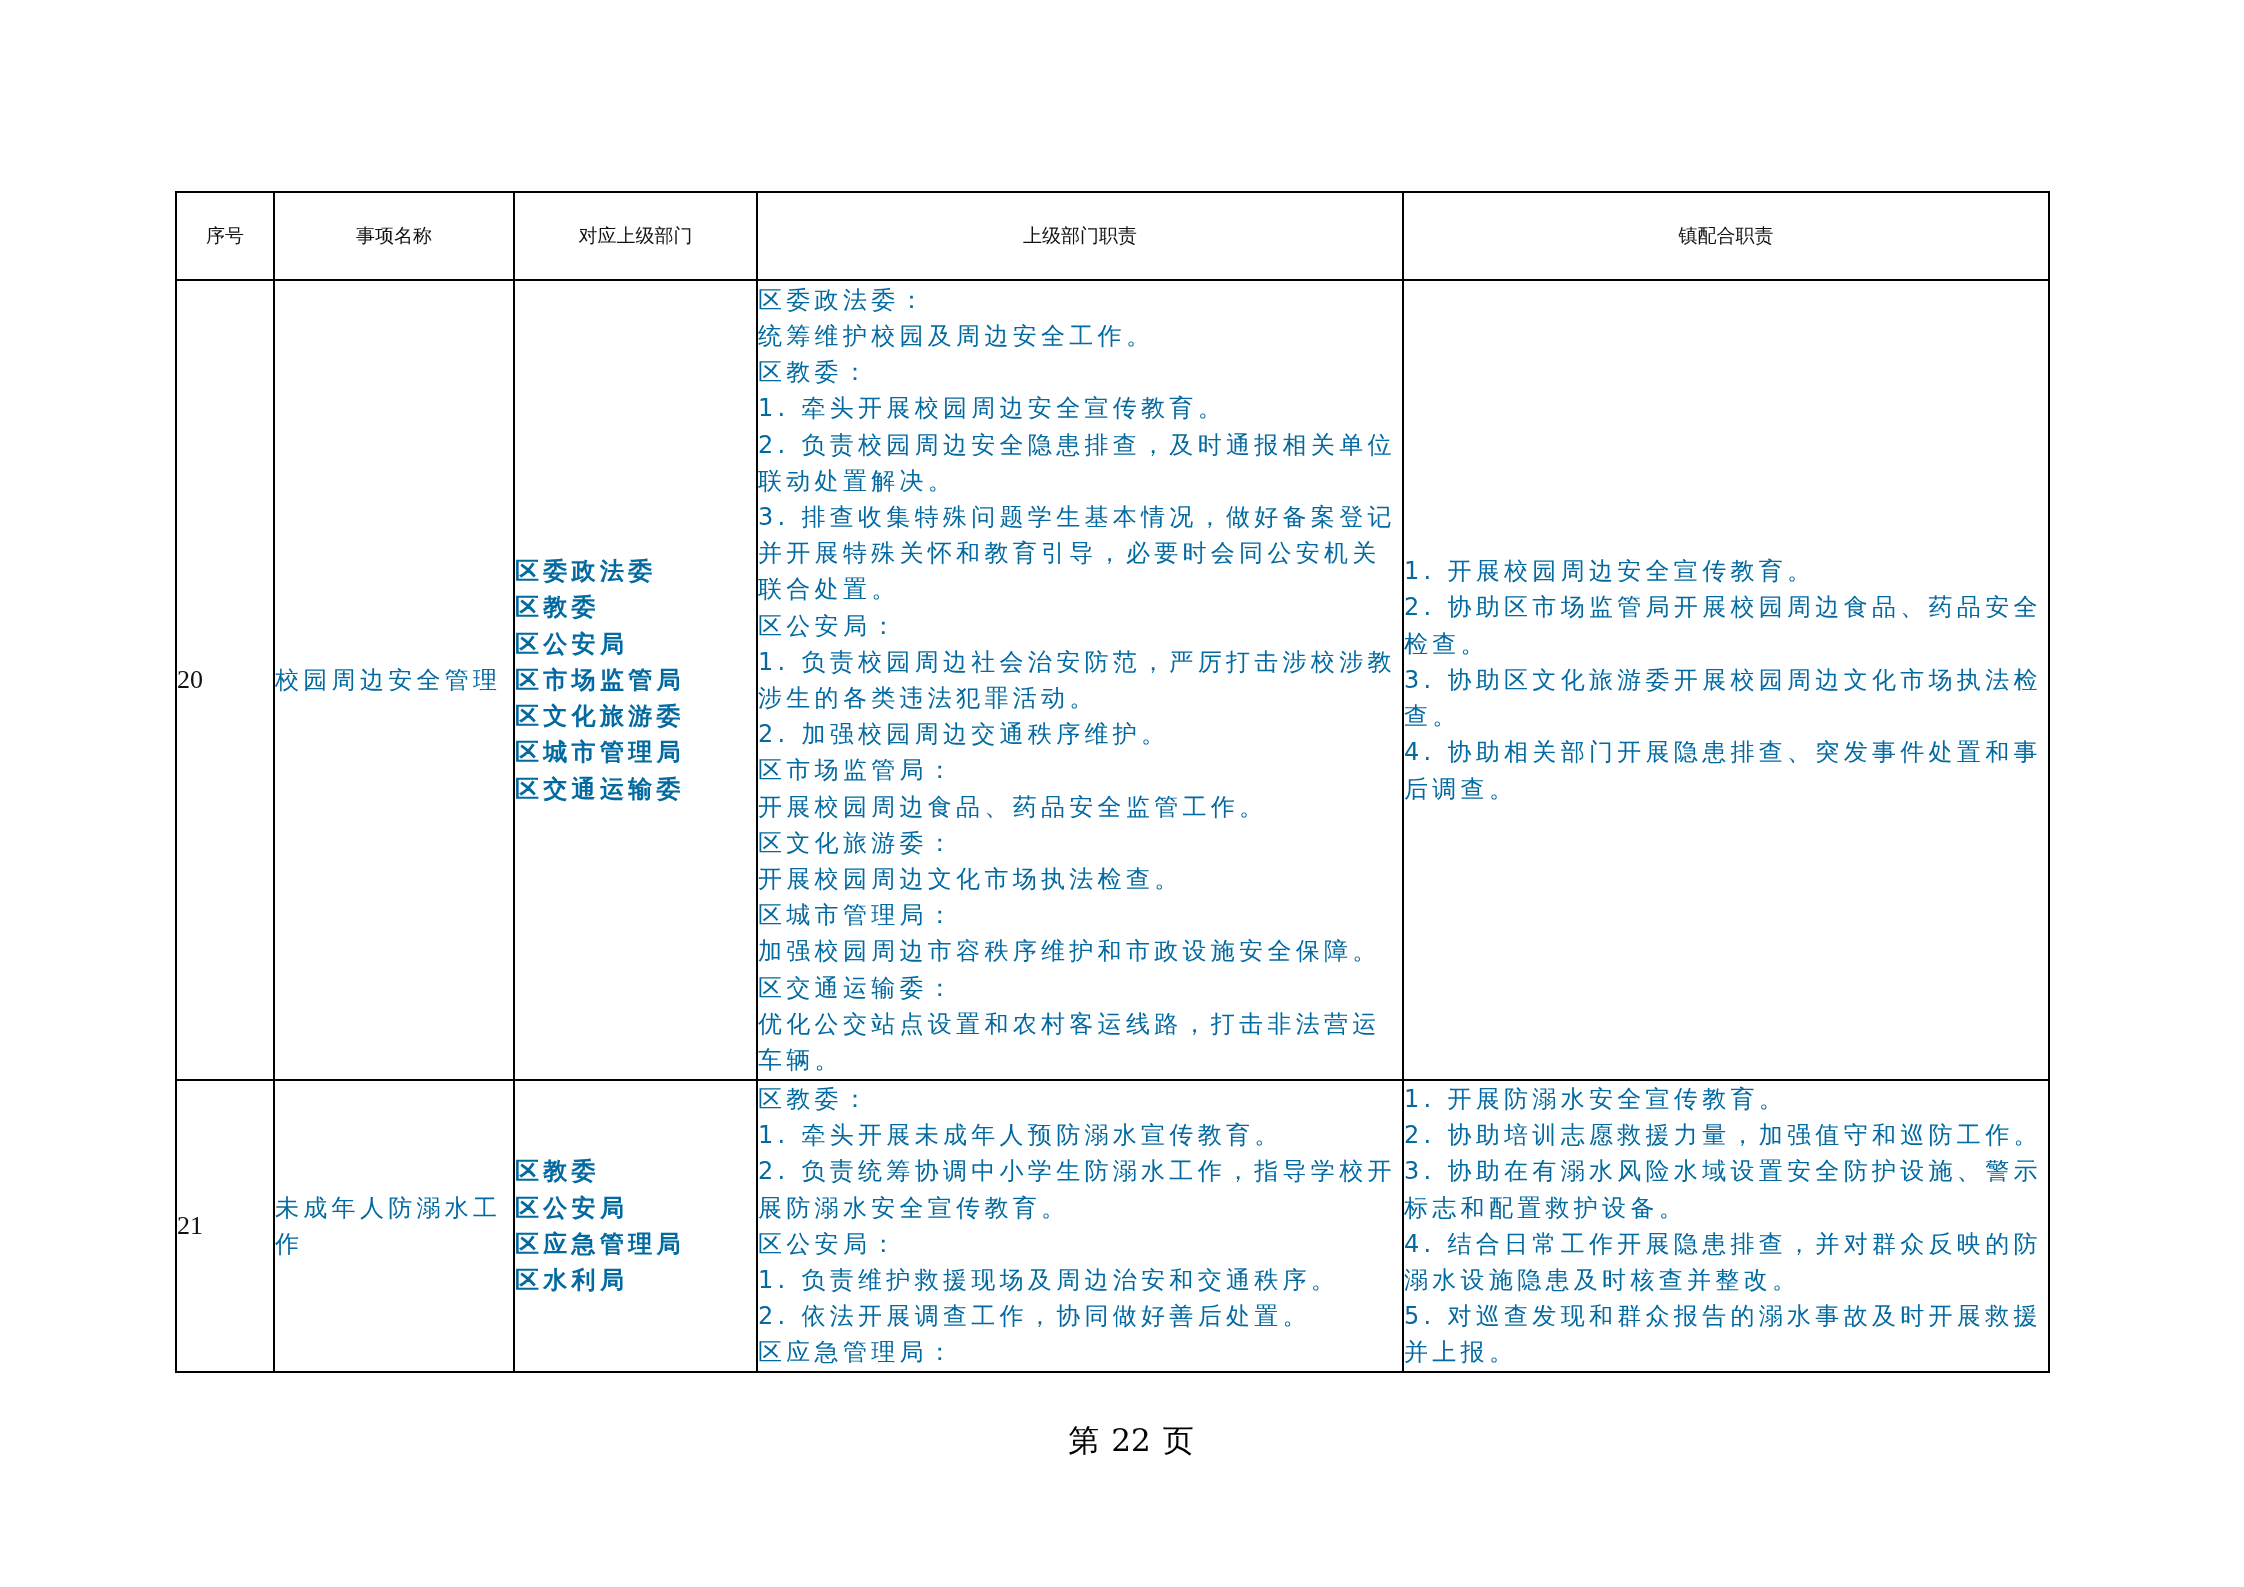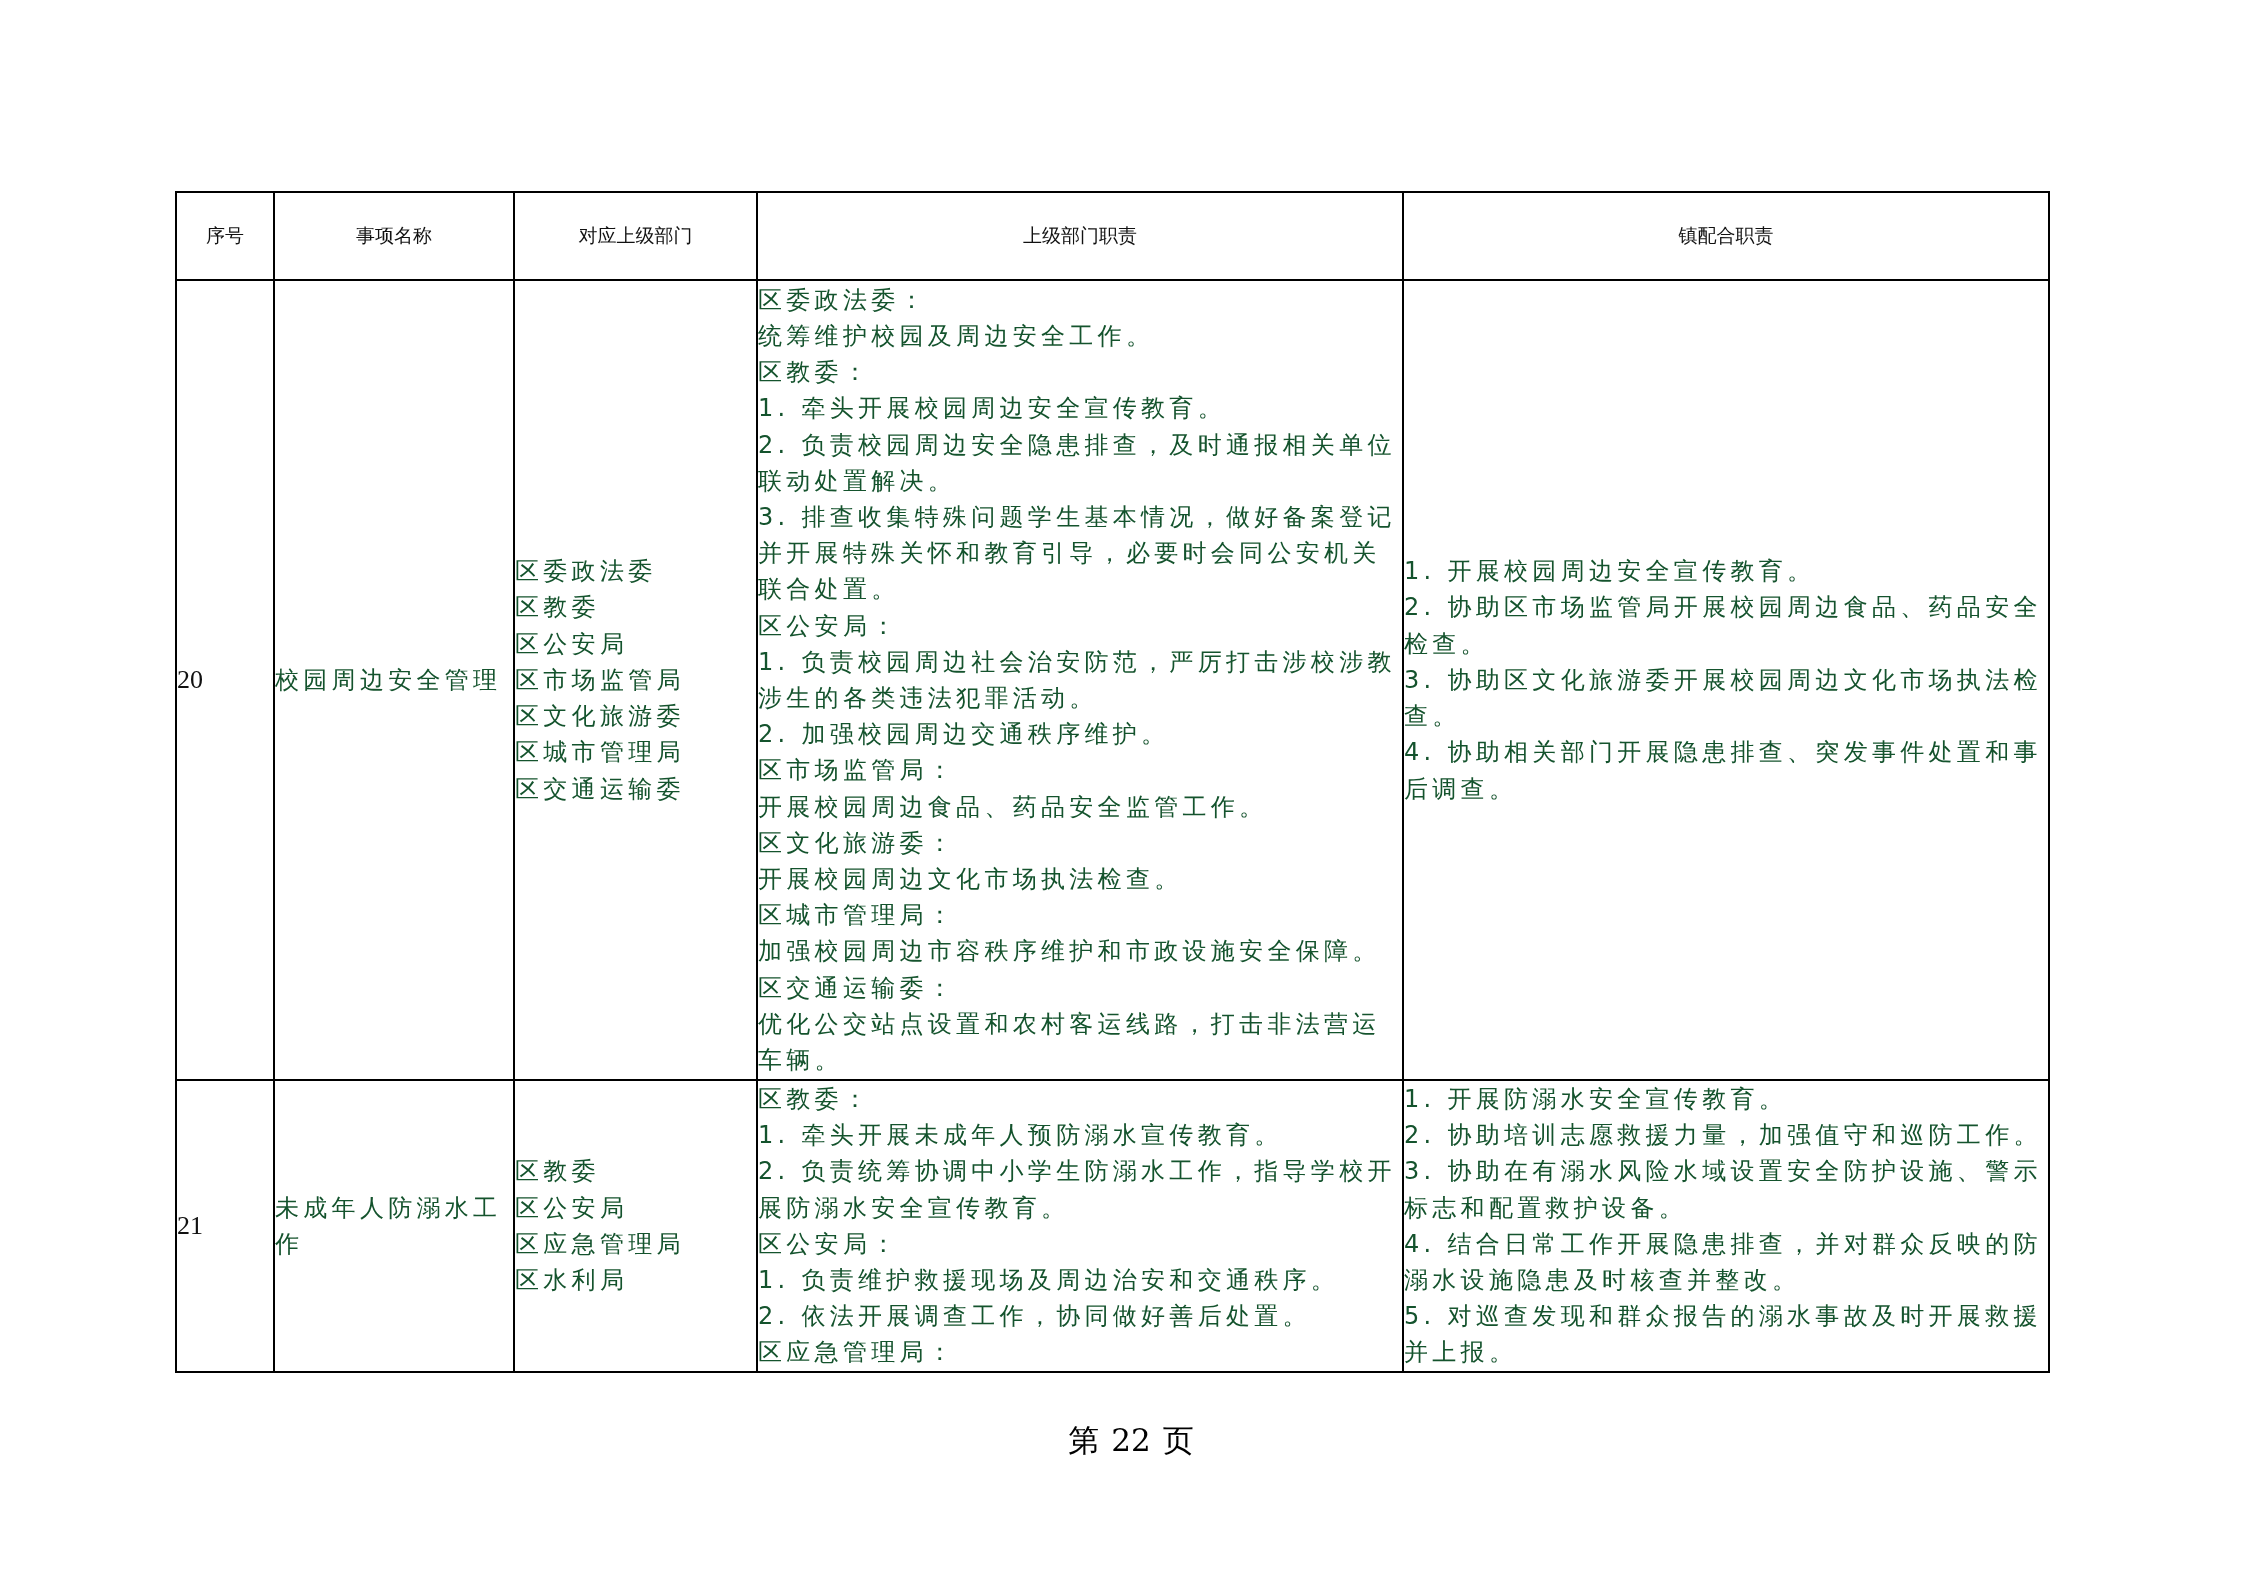--- a/index.html
+++ b/index.html
@@ -21,24 +21,24 @@
   tr.head { height: 88px; }
   tr.head th {
     font-family: "DejaVu Sans", "Liberation Sans", sans-serif;
     font-weight: normal; font-size: 19px; text-align: center; letter-spacing: 0px;
   }
   tr.r20 { height: 800px; }
   tr.r21 { height: 291px; }
   .num { text-align: left; font-size: 26px; font-family: "Liberation Serif", "DejaVu Serif", serif; }
   .txt {
     font-size: 24px; line-height: 36.2px; letter-spacing: 4.3px;
-    font-family: "DejaVu Sans", "Liberation Sans", sans-serif; color: #14532d;
+    font-family: "DejaVu Sans", "Liberation Sans", sans-serif; color: #0369a1;
   }
   td.name { padding-left: 14px; padding-right: 14px; border-radius: 10px; }
-  td.depts { padding-left: 16px; }
+  td.depts { padding-left: 16px; font-weight: bold; }
   td.duties { padding-left: 14px; padding-right: 8px; vertical-align: top; }
   td.duties.r21c { padding-top: 0px; }
   td.town { padding-left: 14px; padding-right: 6px; }
   td.town.r21t { vertical-align: top; margin-top: 32px; }
   .line { display: block; white-space: normal; }
   .footer {
     position: absolute; left: 0; width: 2244px; top: 1420px; text-align: center;
     font-size: 31px; font-family: "DejaVu Serif", "Liberation Serif", serif; color: #000; margin-left: 9px;
   }
   .footer span { margin: 0 6px; }

